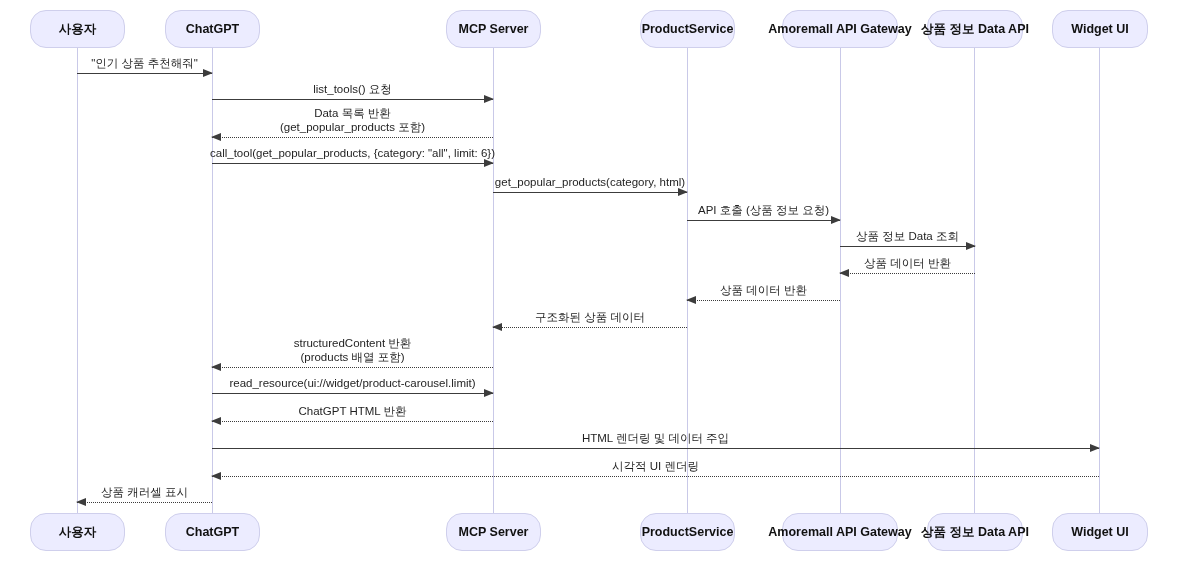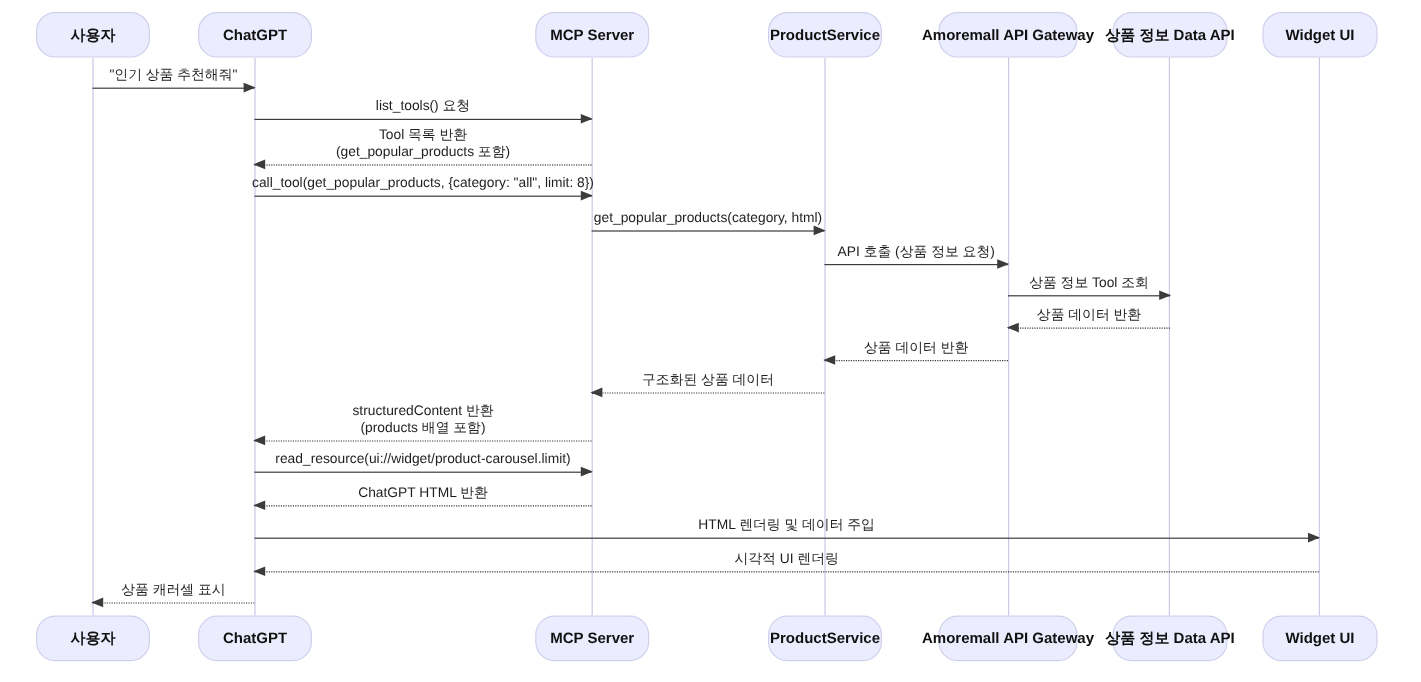--- a/index.html
+++ b/index.html
@@ -98,31 +98,31 @@
     <div class="msg-label">
         <div>list_tools() 요청</div>
       </div>
     <div class="msg-line">
         <span class="arrow right"></span>
       </div>
   </div>
 
   <div class="msg dotted" style="left:212px;top:138px;width:281px">
     <div class="msg-label">
-      <div>Tool 목록 반환</div>
+      <div>Data 목록 반환</div>
       <div>(get_popular_products 포함)</div>
     </div>
     <div class="msg-line">
         <span class="arrow left"></span>
       </div>
   </div>
 
   <div class="msg solid" style="left:212px;top:164px;width:281px">
     <div class="msg-label">
-        <div>call_tool(get_popular_products, {category: "all", limit: 8})</div>
+        <div>call_tool(get_popular_products, {category: "all", limit: 6})</div>
       </div>
     <div class="msg-line">
         <span class="arrow right"></span>
       </div>
   </div>
 
   <div class="msg solid" style="left:493px;top:193px;width:194px">
     <div class="msg-label">
         <div>get_popular_products(category, html)</div>
       </div>
@@ -135,21 +135,21 @@
     <div class="msg-label">
         <div>API 호출 (상품 정보 요청)</div>
       </div>
     <div class="msg-line">
         <span class="arrow right"></span>
       </div>
   </div>
 
   <div class="msg solid" style="left:840px;top:247px;width:135px">
     <div class="msg-label">
-        <div>상품 정보 Tool 조회</div>
+        <div>상품 정보 Data 조회</div>
       </div>
     <div class="msg-line">
         <span class="arrow right"></span>
       </div>
   </div>
 
   <div class="msg dotted" style="left:840px;top:274px;width:135px">
     <div class="msg-label">
         <div>상품 데이터 반환</div>
       </div>

